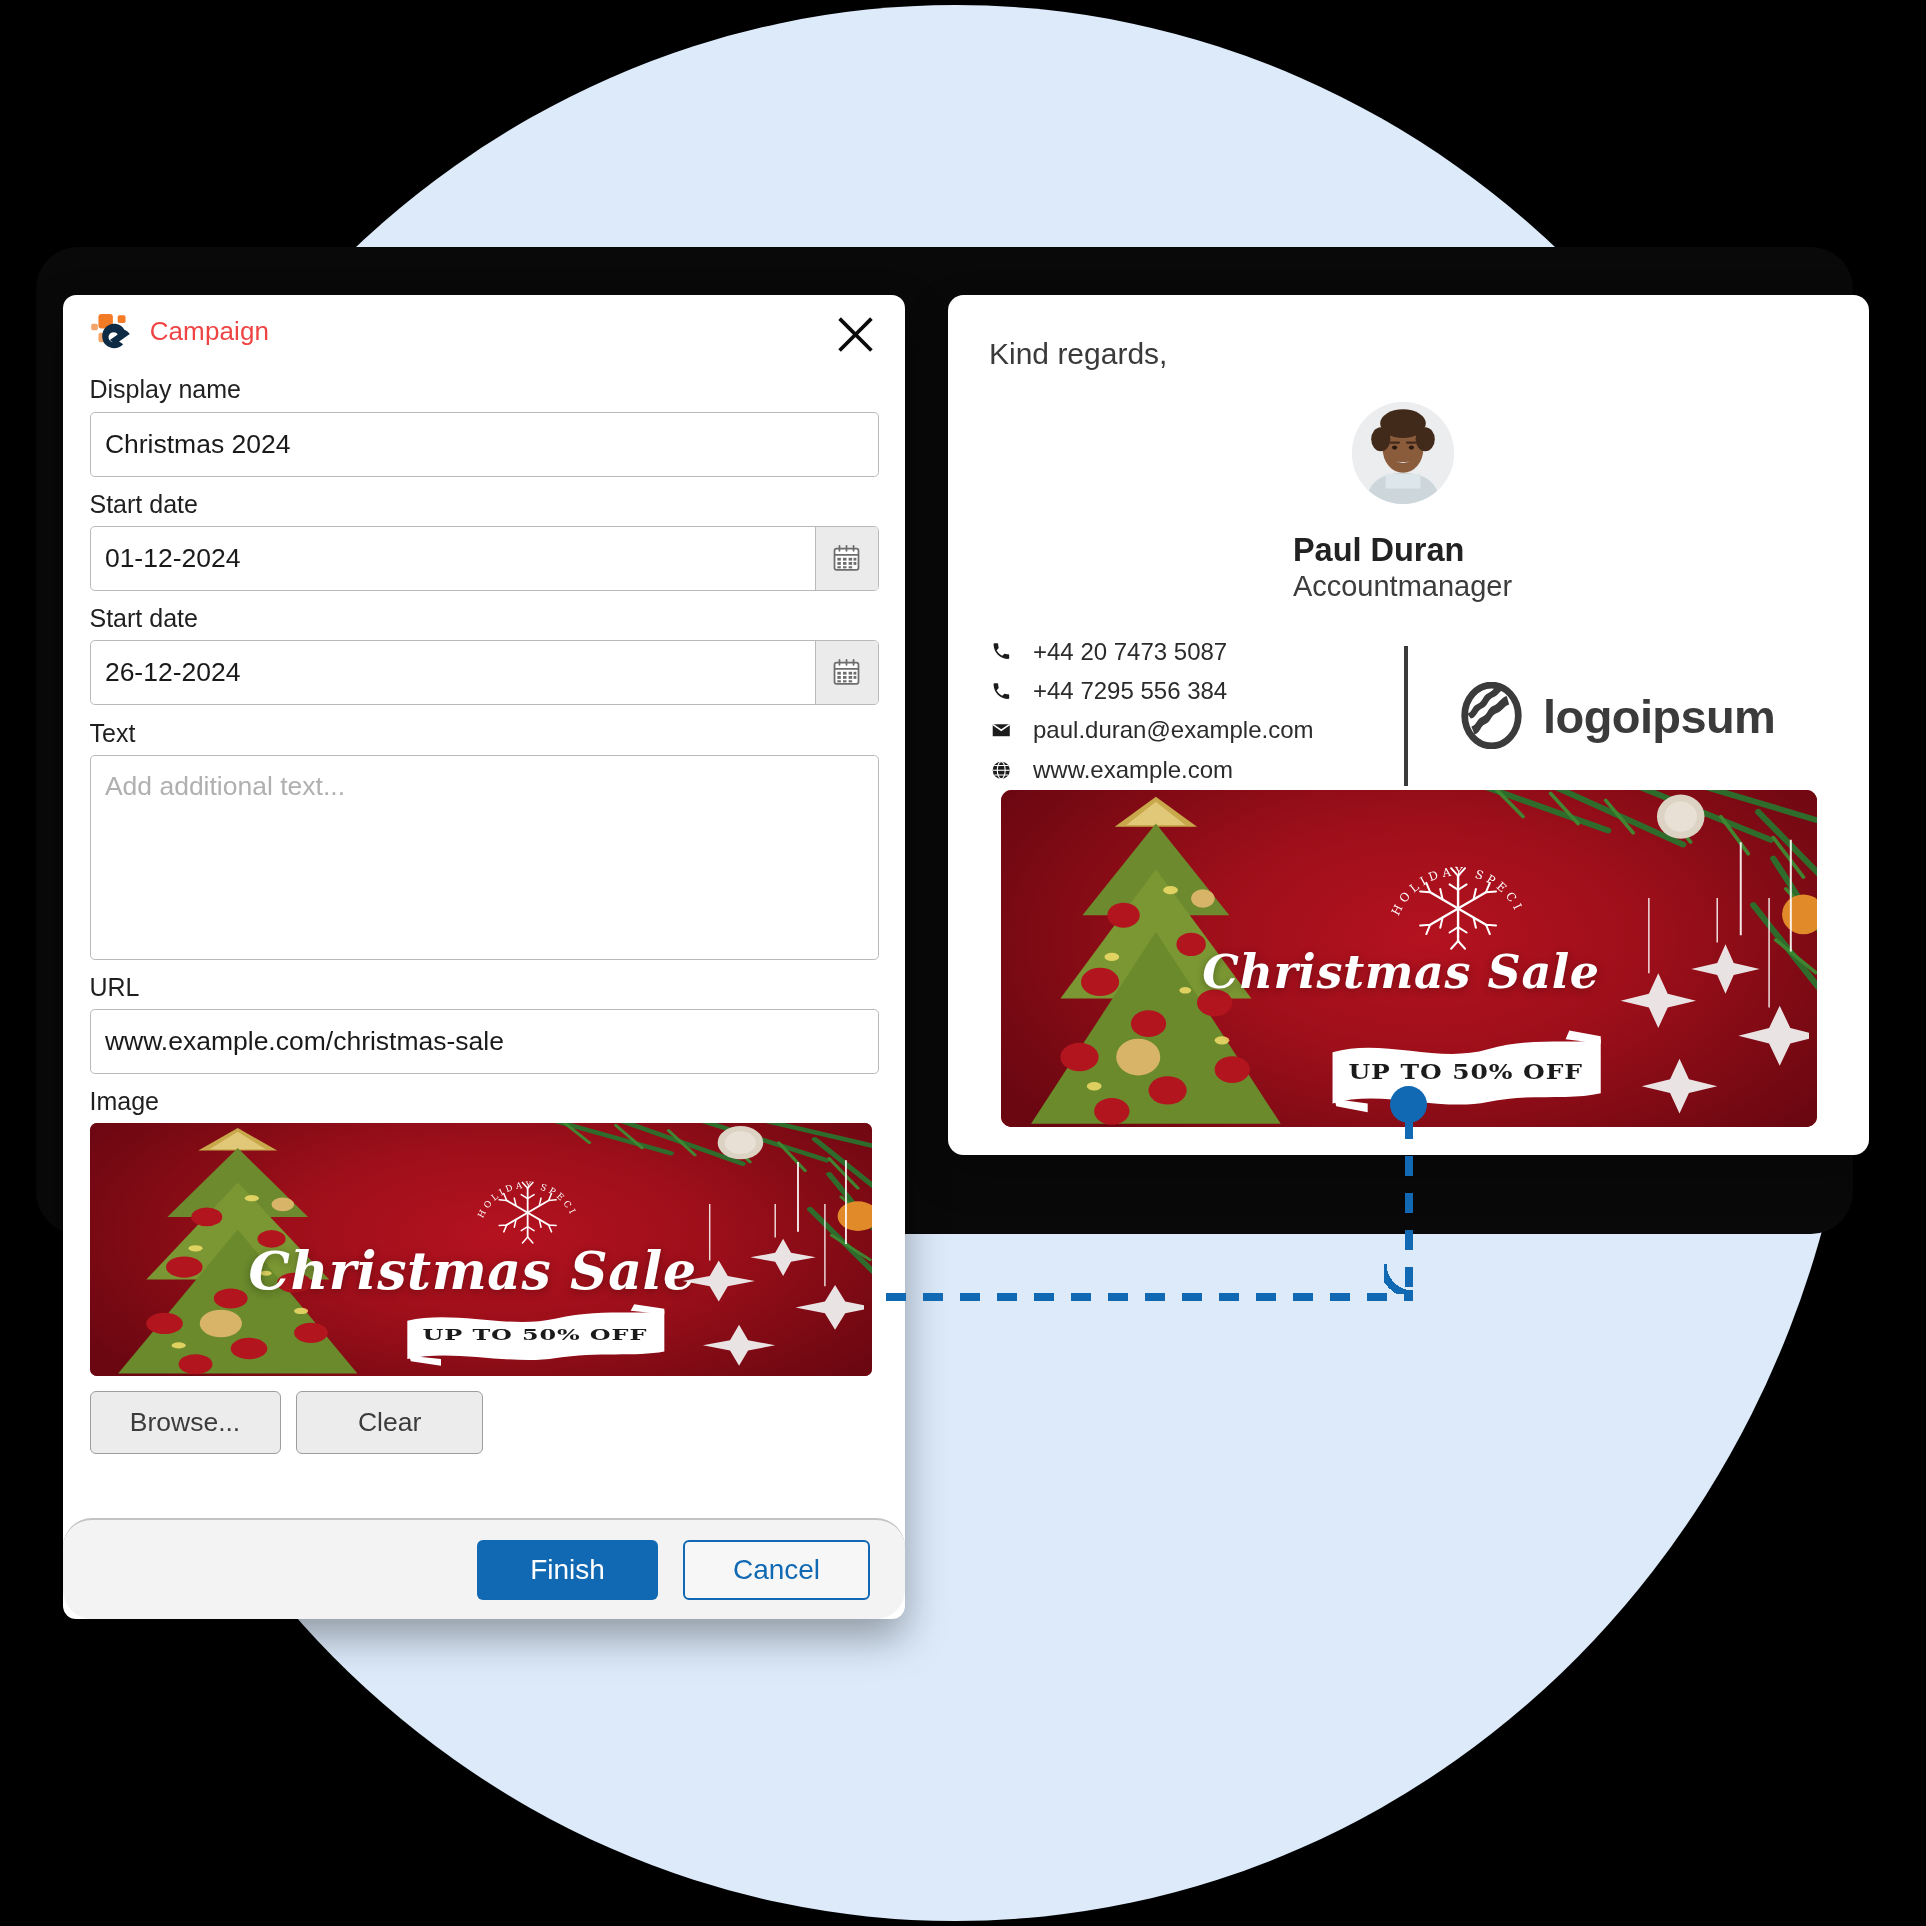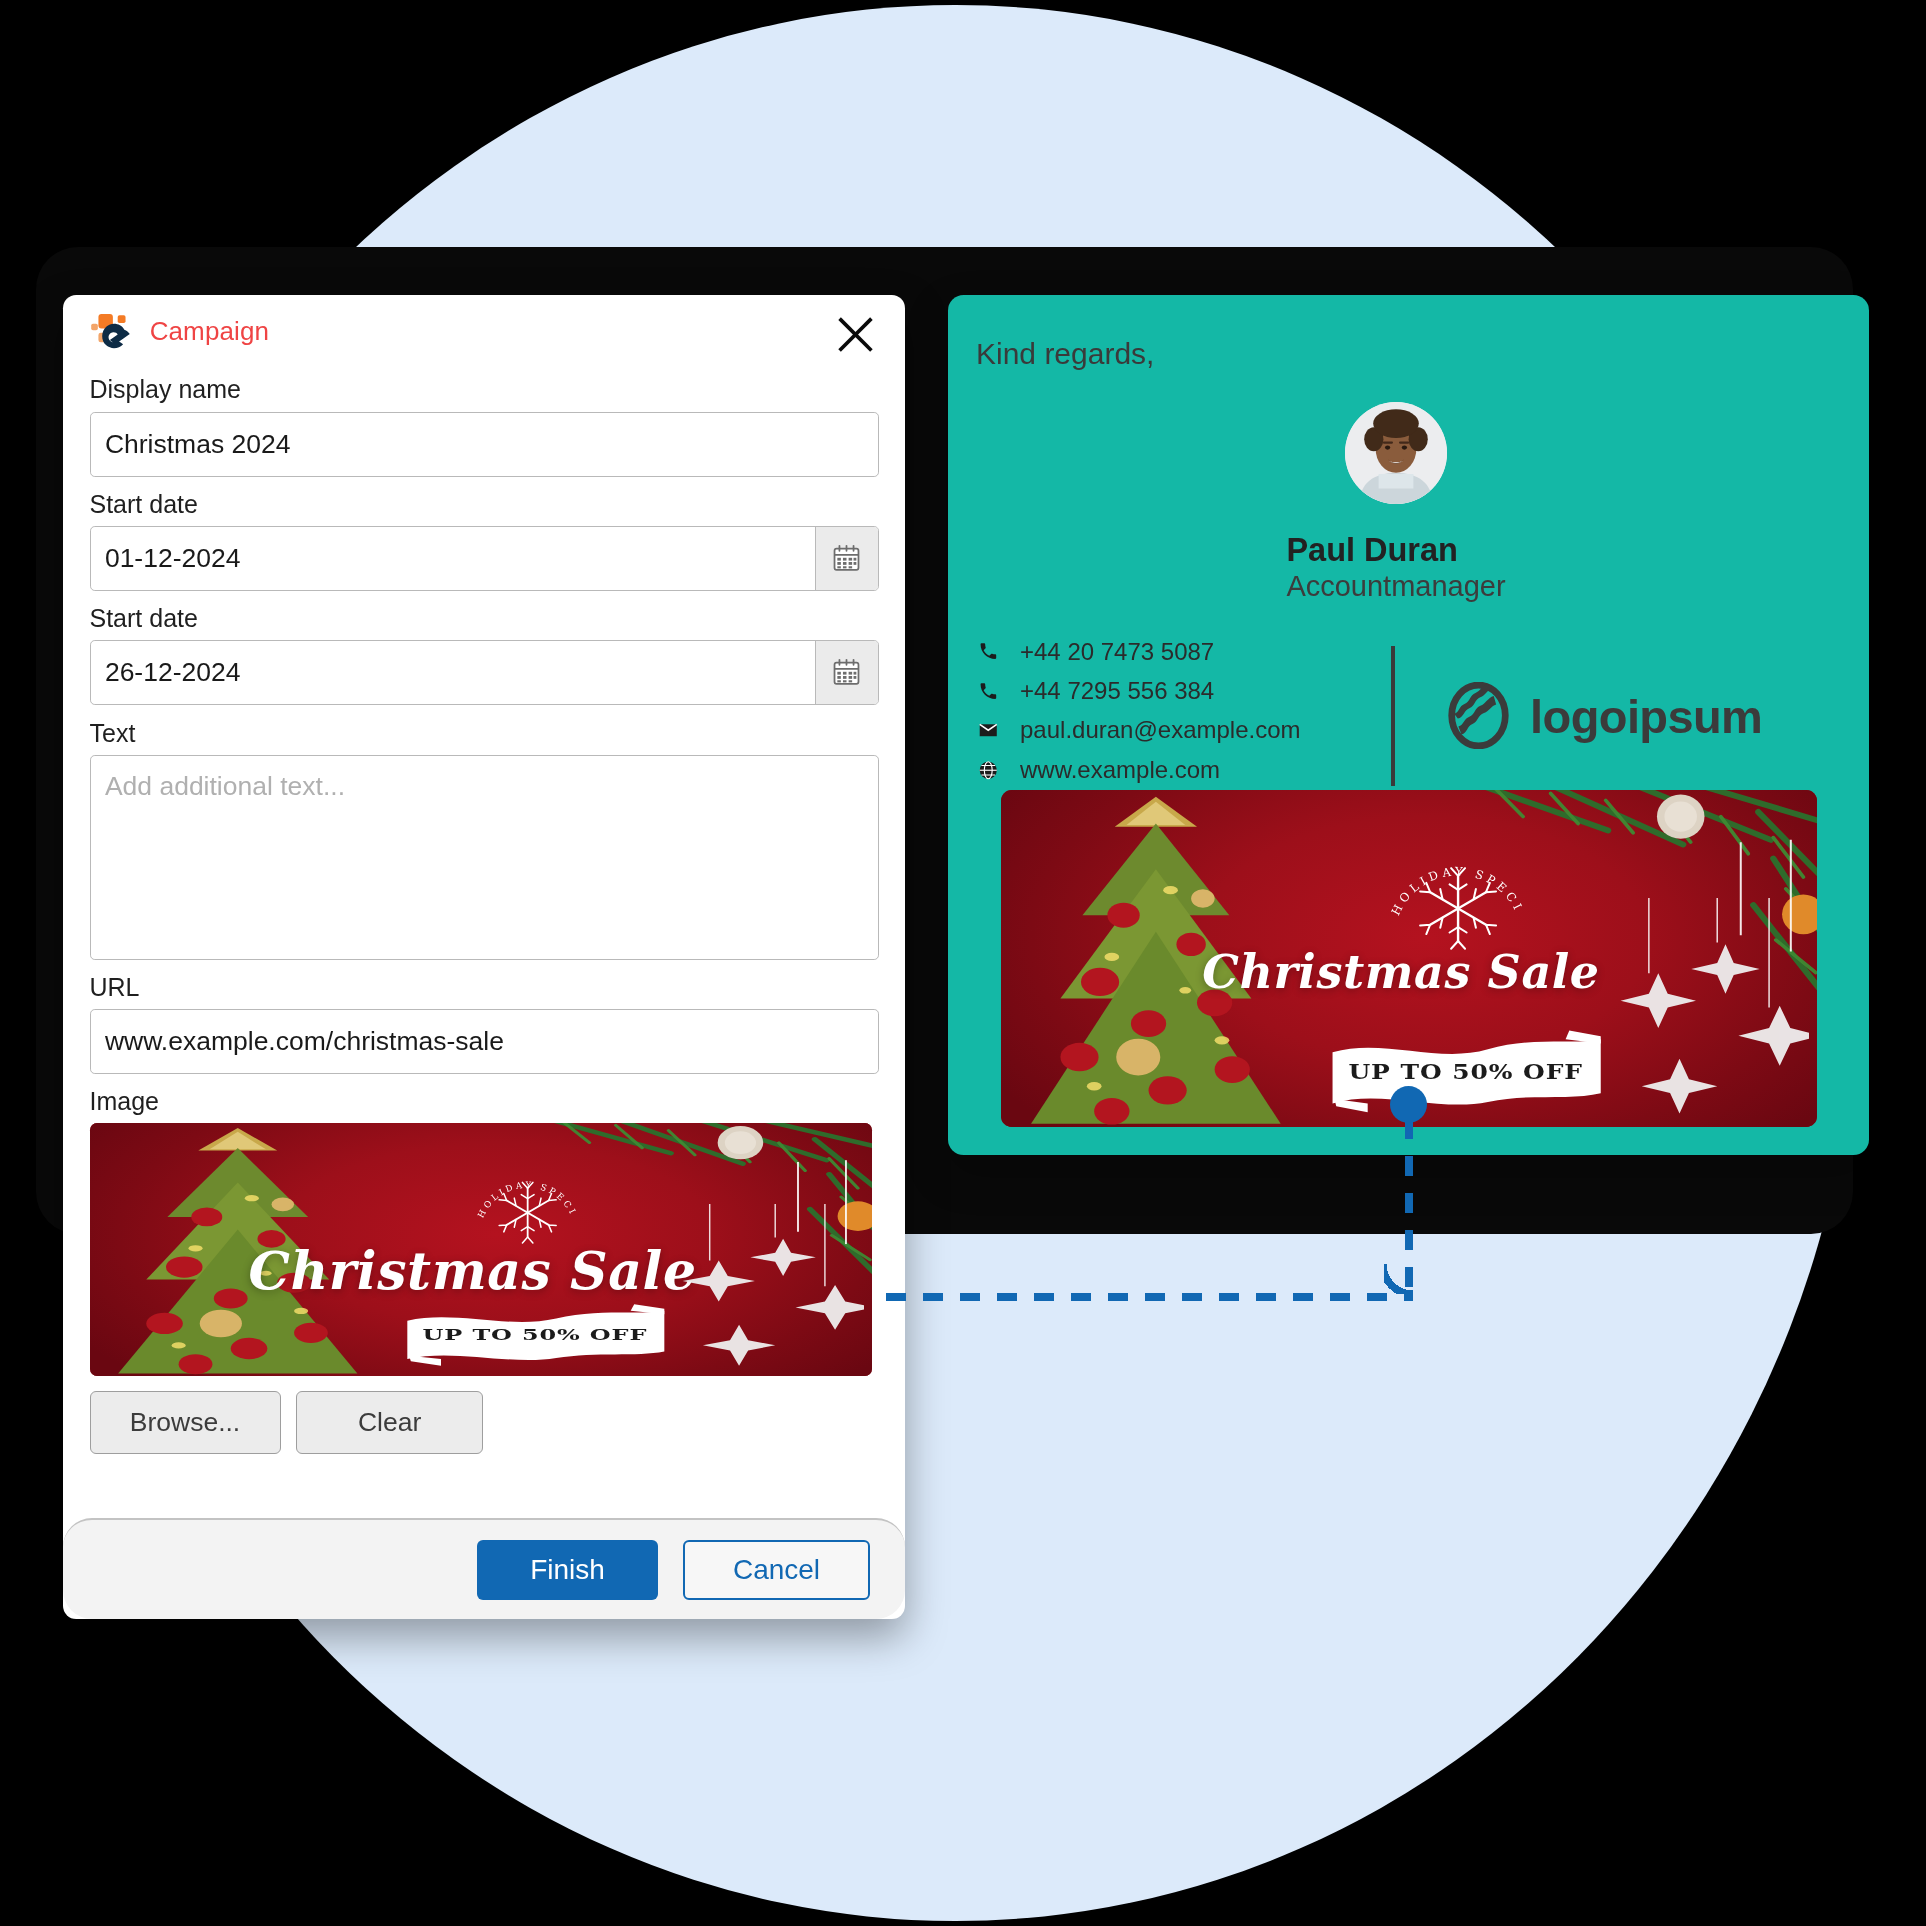--- a/index.html
+++ b/index.html
@@ -208,24 +208,24 @@
     cursor: pointer;
   }
 
   
   .sig-card {
     position: absolute;
     left: 948px;
     top: 295px;
     width: 921px;
     height: 860px;
-    background: #14b8a6;
+    background: #ffffff;
     border-radius: 15.6px;
     box-shadow: 0 18px 42px rgba(0,0,0,.28);
-    padding: 42px 53px 0 28px;
+    padding: 42px 53px 0 41px;
     overflow: hidden;
   }
 
   .kind-regards {
     font-size: 30px;
     color: #3a3a3a;
     margin-bottom: 31px;
   }
 
   .person-row {

